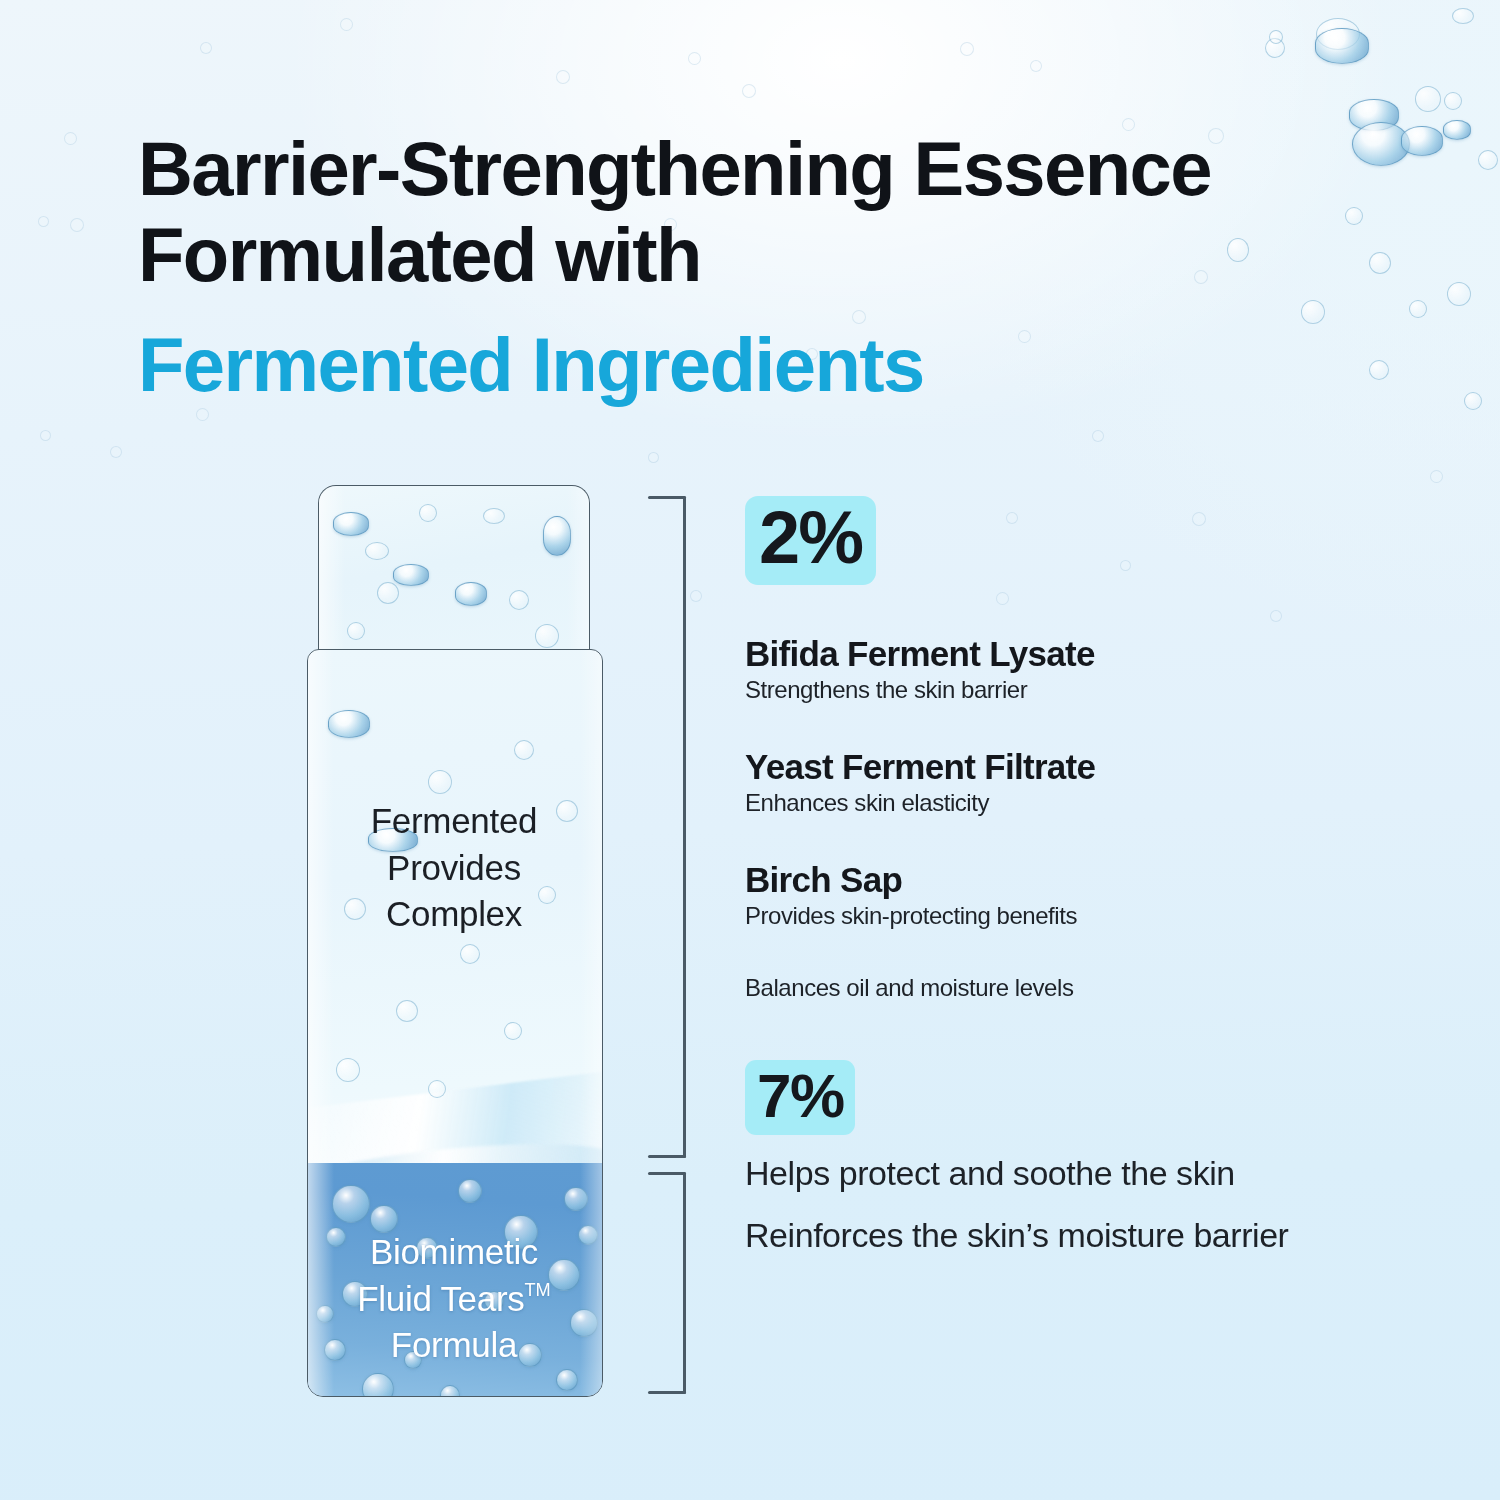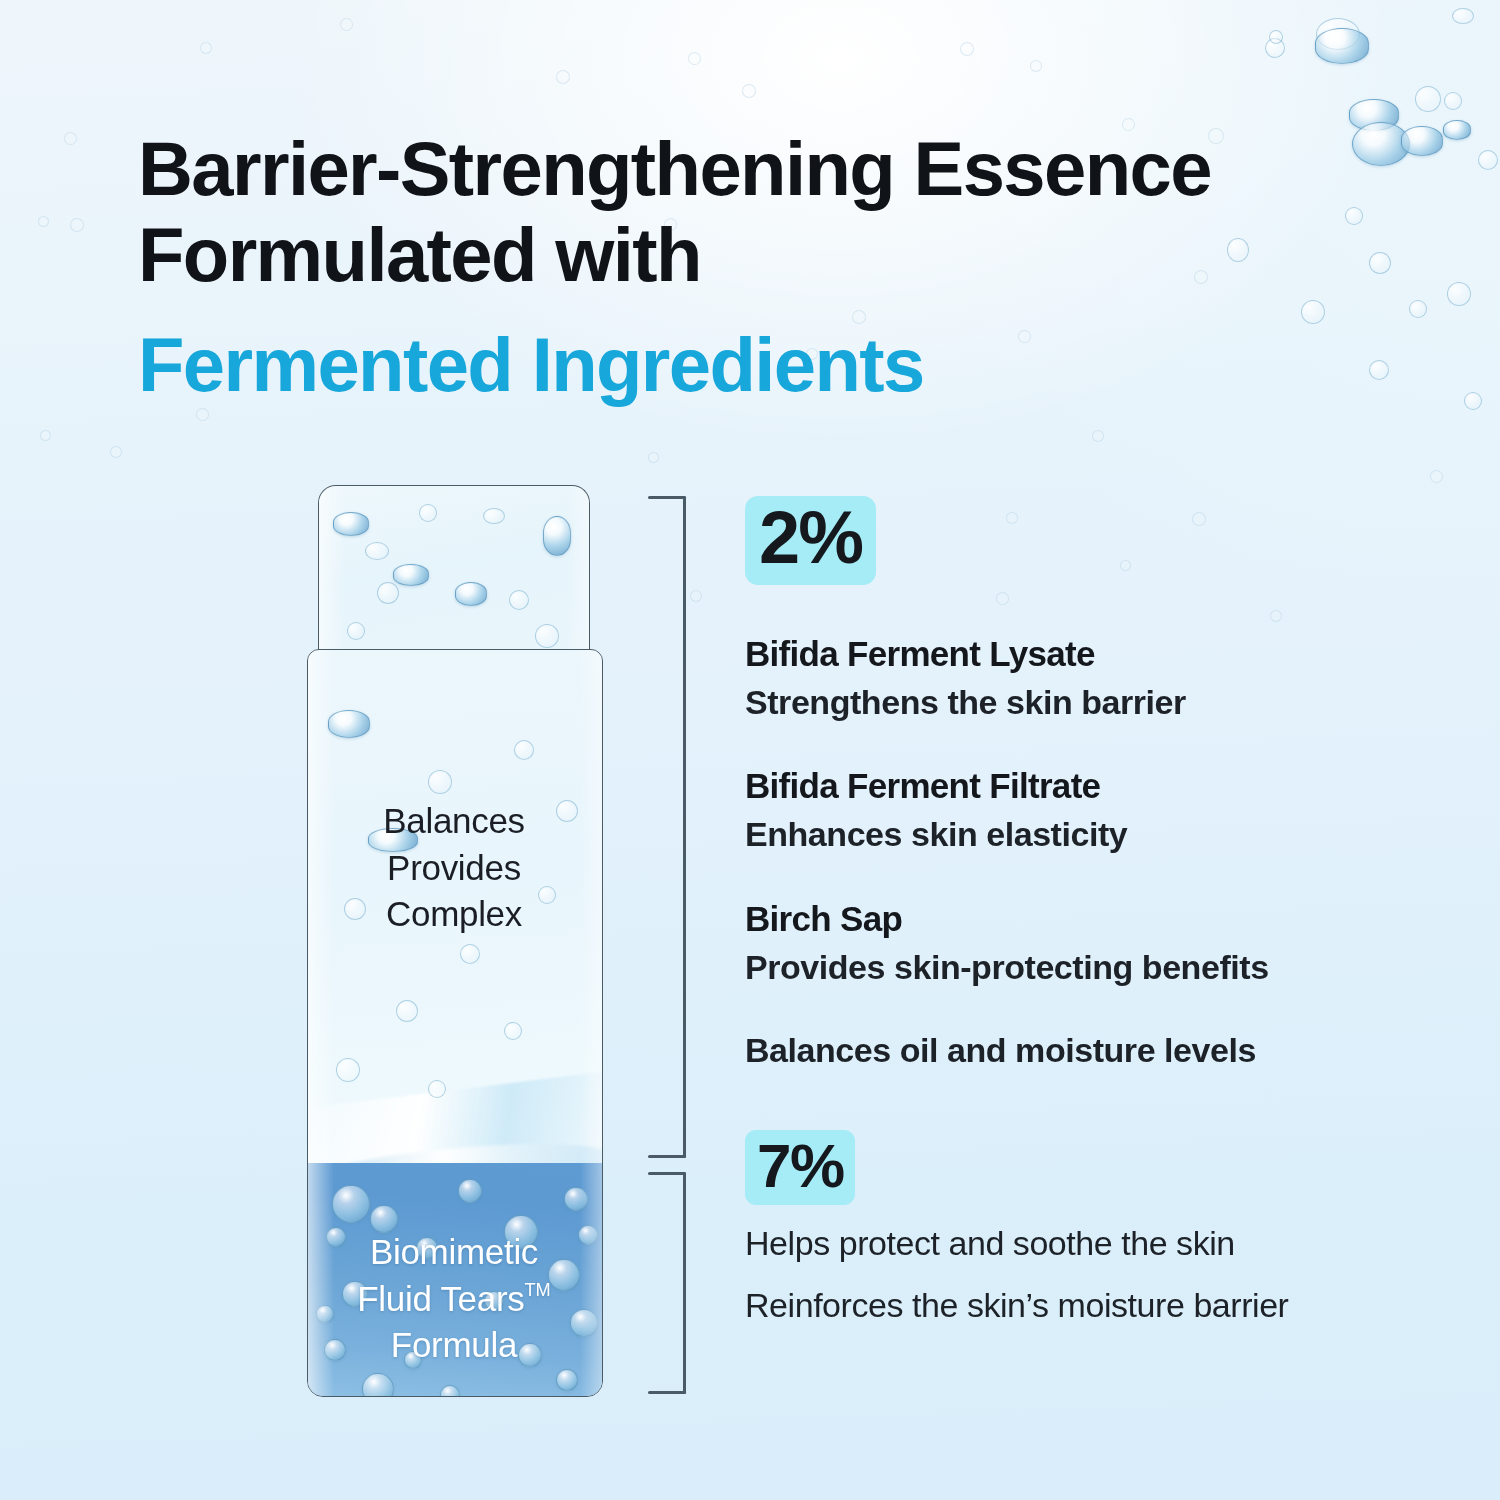--- a/index.html
+++ b/index.html
@@ -110,21 +110,21 @@
     display:inline-block;background:#a5ecf7;border-radius:13px;
     padding:4px 14px 8px 14px;
     font-size:74px;font-weight:700;color:#15181d;letter-spacing:-2px;line-height:1.04;
   }
   .pct.small{font-size:62px;border-radius:11px;padding:4px 12px 7px 12px;letter-spacing:-1.6px;}
   .ing{margin-top:0;}
   .ing .nm{
     font-size:35px;font-weight:700;color:#14171c;letter-spacing:-.7px;line-height:1.2;
   }
   .ing .ds{
-    font-size:34px;font-weight:700;color:#1d2228;letter-spacing:-.45px;line-height:1.22;margin-top:7px;
+    font-size:24px;font-weight:400;color:#1d2228;letter-spacing:-.45px;line-height:1.22;
   }
   .bl{font-size:34px;font-weight:400;color:#1d2228;letter-spacing:-.45px;line-height:1.22;}
 </style>
 </head>
 <body>
 
 <div id="stage">
 
   <div>
     <div class="bub ring" style="left:1316px;top:18px;width:42px;height:30px;"></div>
@@ -236,21 +236,21 @@
       <div class="bub ring" style="left:36px;top:248px;width:20px;height:20px;"></div>
       <div class="bub ring" style="left:152px;top:294px;width:18px;height:18px;"></div>
       <div class="bub ring" style="left:230px;top:236px;width:16px;height:16px;"></div>
       <div class="bub ring" style="left:88px;top:350px;width:20px;height:20px;"></div>
       <div class="bub ring" style="left:196px;top:372px;width:16px;height:16px;"></div>
       <div class="bub ring" style="left:28px;top:408px;width:22px;height:22px;"></div>
       <div class="bub ring" style="left:120px;top:430px;width:16px;height:16px;"></div>
     </div>
 
     <div class="cap-label">
-      <div>Balances</div>
+      <div>Fermented</div>
       <div>Provides</div>
       <div>Complex</div>
     </div>
 
     <div class="liquid-label">
       <div>Biomimetic</div>
       <div><span>Fluid Tears</span><sup>TM</sup></div>
       <div>Formula</div>
     </div>
   </div>
@@ -270,21 +270,21 @@
 
     <div>
       <div class="pct">2%</div>
 
       <div class="ing" style="margin-top:48px;">
         <div class="nm">Bifida Ferment Lysate</div>
         <div class="ds">Strengthens the skin barrier</div>
       </div>
 
       <div class="ing" style="margin-top:42px;">
-        <div class="nm">Bifida Ferment Filtrate</div>
+        <div class="nm">Yeast Ferment Filtrate</div>
         <div class="ds">Enhances skin elasticity</div>
       </div>
 
       <div class="ing" style="margin-top:42px;">
         <div class="nm">Birch Sap</div>
         <div class="ds">Provides skin-protecting benefits</div>
       </div>
 
       <div class="ing" style="margin-top:42px;">
         <div class="ds">Balances oil and moisture levels</div>

